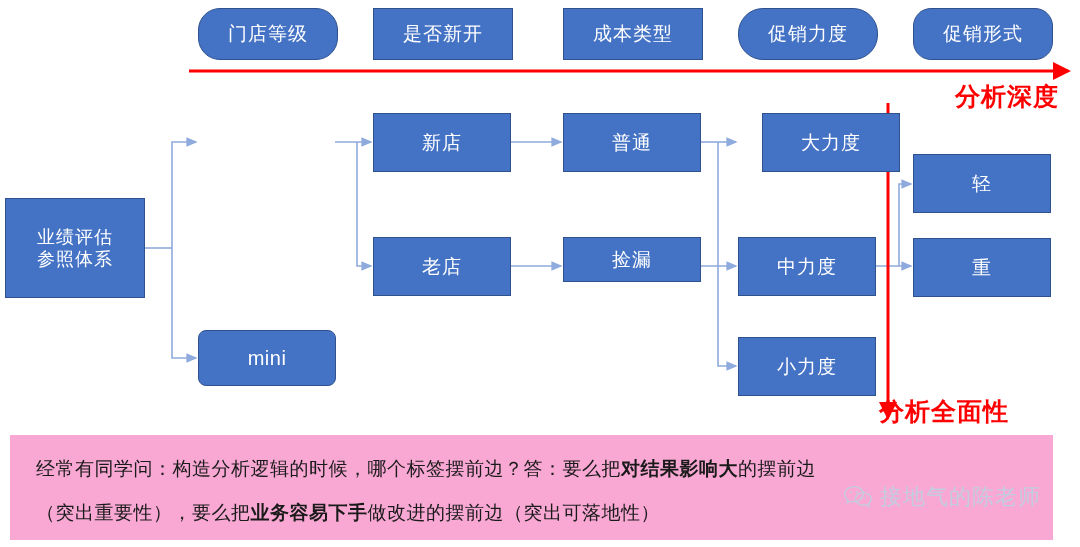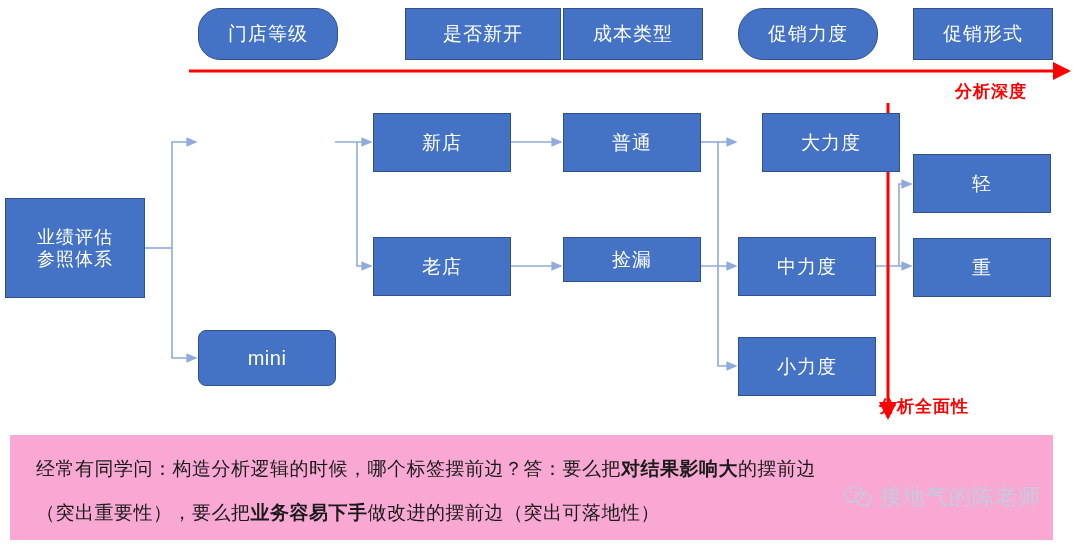--- a/index.html
+++ b/index.html
@@ -25,21 +25,21 @@
     white-space:pre-line;
   }
   .node.header{font-size:19px;}
   .node.root{font-size:18px;}
   .node.latin{font-size:20px;letter-spacing:0.5px;}
 
   .axis-label{
     position:absolute;
     color:#FF0000;
     font-weight:bold;
-    font-size:17px;
+    font-size:25px;
     letter-spacing:1px;
     white-space:nowrap;
   }
 
   #banner{
     position:absolute;left:10px;top:435px;width:1043px;height:105px;
     background:#f9a8d4;
     box-sizing:border-box;
     padding:12px 26px 0 26px;
   }
@@ -108,24 +108,24 @@
     <g>
       <path d="M189,71 L1068,71" stroke="#FF0000" stroke-width="3" fill="none" marker-end="url(#ahr)"></path>
     </g>
 
     <g>
       <path d="M888,103 L888,417" stroke="#FF0000" stroke-width="3" fill="none" marker-end="url(#ahr)"></path>
     </g>
   </svg>
 
   <div class="node header" style="left:198px;top:8px;width:140px;height:52px;border-radius:22px;">门店等级</div>
-  <div class="node header" style="left:373px;top:8px;width:156px;height:52px;margin-left:32px;">是否新开</div>
+  <div class="node header" style="left:373px;top:8px;width:140px;height:52px;">是否新开</div>
   <div class="node header" style="left:563px;top:8px;width:140px;height:52px;">成本类型</div>
   <div class="node header" style="left:738px;top:8px;width:140px;height:52px;border-radius:25px;">促销力度</div>
-  <div class="node header" style="left:913px;top:8px;width:140px;height:52px;">促销形式</div>
+  <div class="node header" style="left:913px;top:8px;width:140px;height:52px;border-radius:18px;">促销形式</div>
 
   <div class="axis-label" style="left:955px;top:80px;">分析深度</div>
   <div class="axis-label" style="left:879px;top:395px;">分析全面性</div>
 
   <div class="node root" style="left:5px;top:198px;width:140px;height:100px;">业绩评估
 参照体系</div>
 
   <div class="node latin" style="left:198px;top:330px;width:138px;height:56px;border-radius:8px;">mini</div>
 
   <div class="node" style="left:373px;top:113px;width:138px;height:59px;">新店</div>

